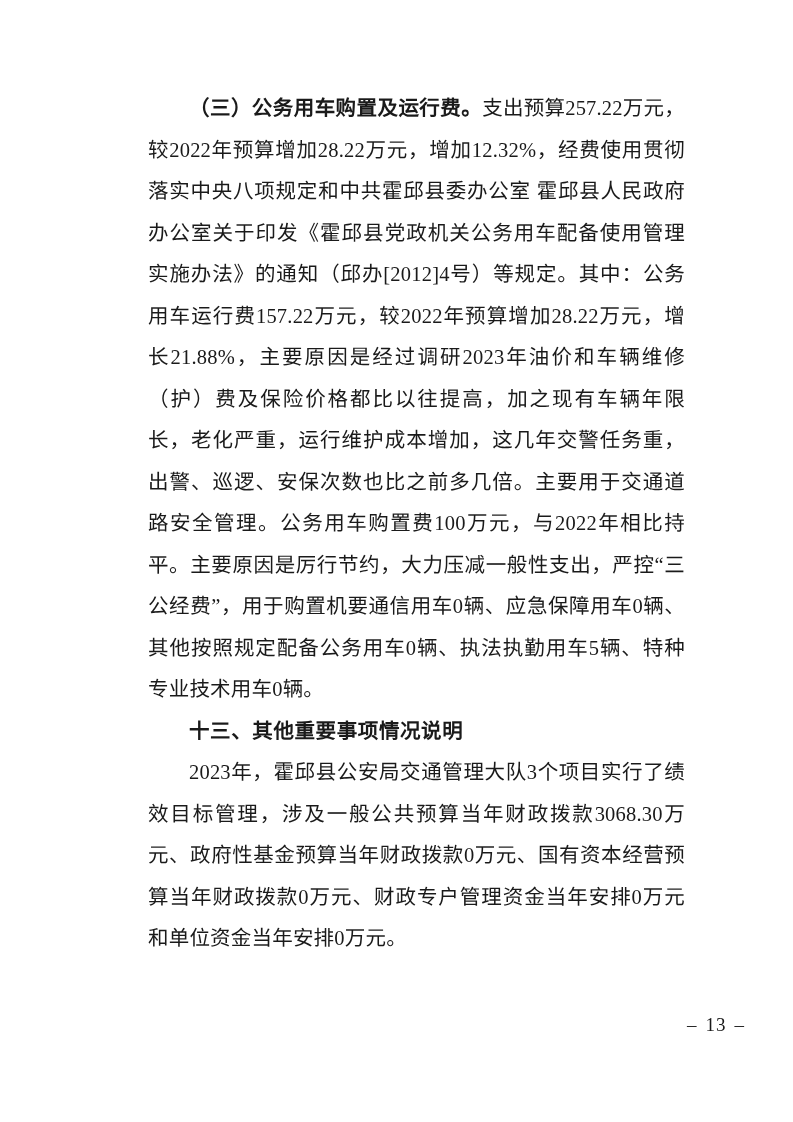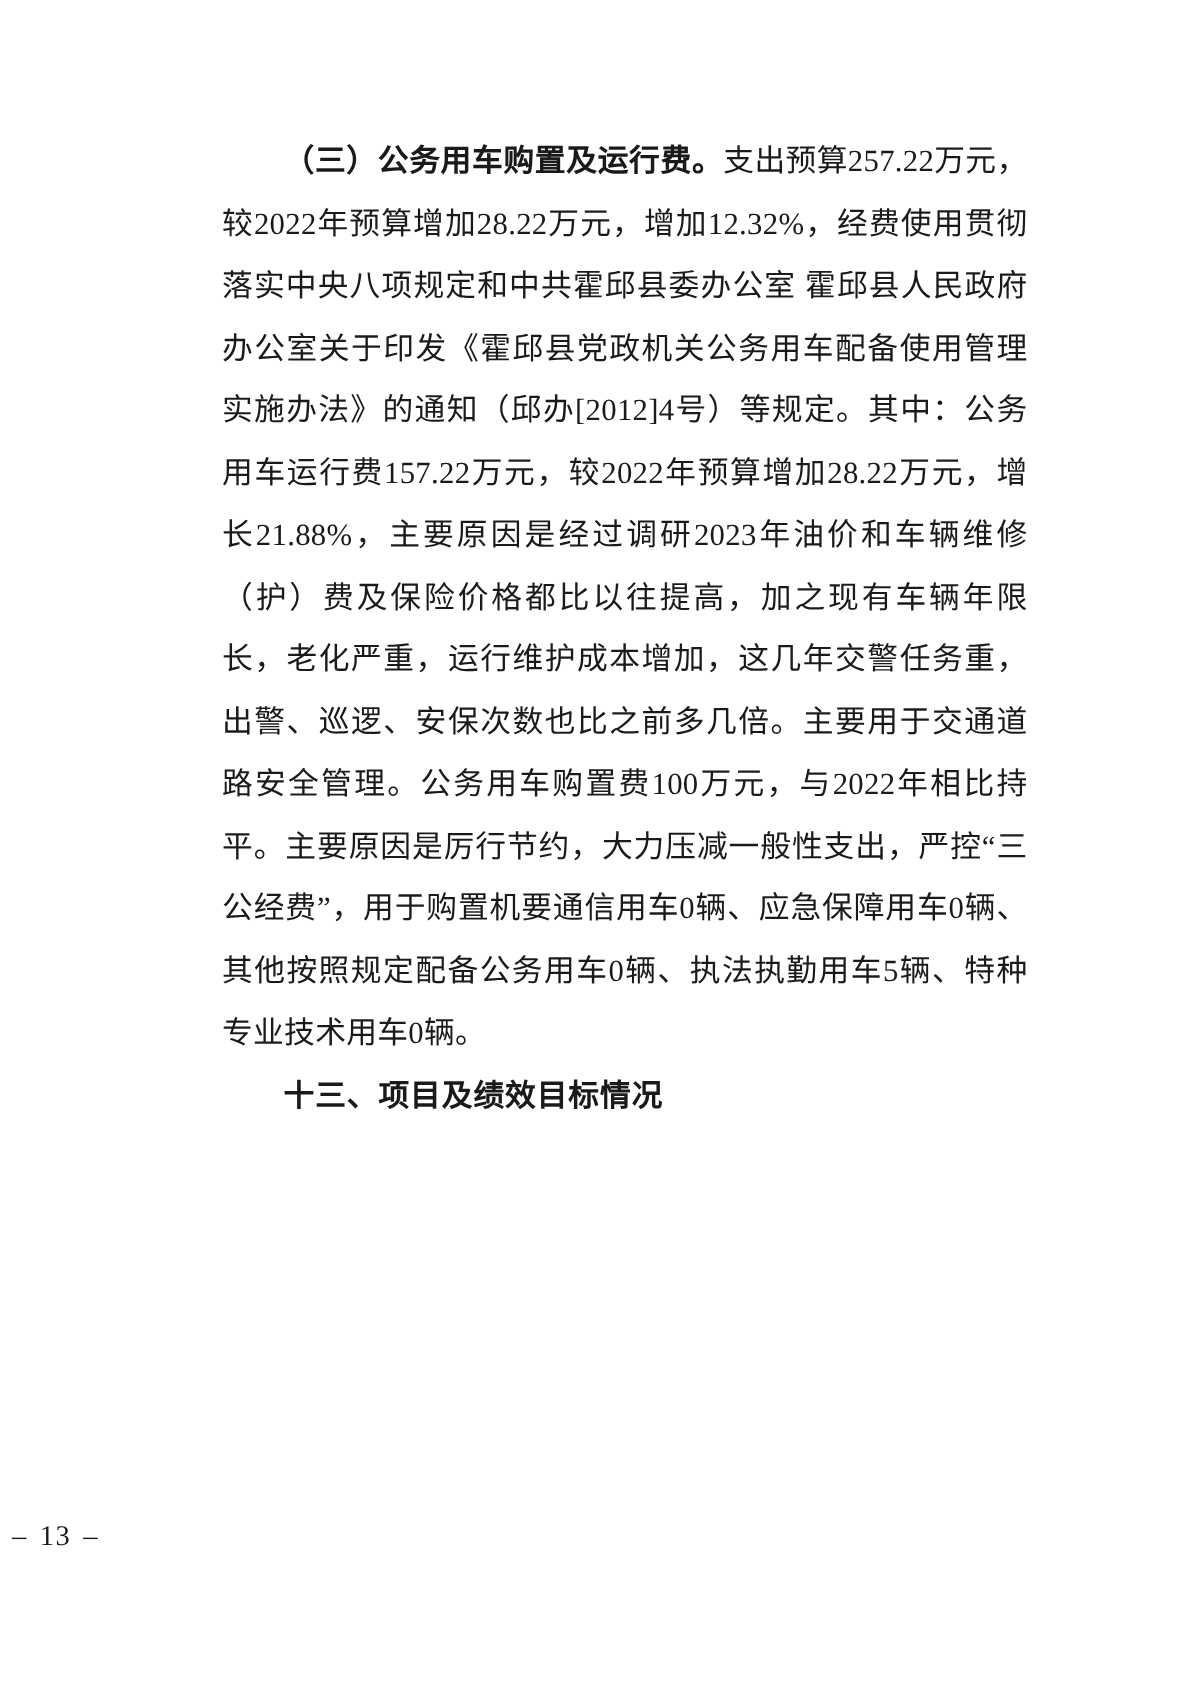--- a/index.html
+++ b/index.html
@@ -50,41 +50,44 @@
   }
   .lead-bold {
     font-weight: bold;
     letter-spacing: 0.4px;
   }
   .page-number {
     position: absolute;
     left: 0;
     right: 0;
     bottom: 86px;
-    text-align: left;
+    text-align: right;
     font-size: 19px;
     letter-spacing: 1px;
     padding-right: 40px;
   }
   .page-number .dash {
     padding: 0 8px;
   }
 </style>
 </head>
 <body>
 
 <div class="page">
   <div class="doc-body">
 
     <p class="para">
       <span class="lead-bold">（三）公务用车购置及运行费。</span><span>支出预算257.22万元，较2022年预算增加28.22万元，增加12.32%，经费使用贯彻落实中央八项规定和中共霍邱县委办公室 霍邱县人民政府办公室关于印发《霍邱县党政机关公务用车配备使用管理实施办法》的通知（邱办[2012]4号）等规定。其中：公务用车运行费157.22万元，较2022年预算增加28.22万元，增长21.88%，主要原因是经过调研2023年油价和车辆维修（护）费及保险价格都比以往提高，加之现有车辆年限长，老化严重，运行维护成本增加，这几年交警任务重，出警、巡逻、安保次数也比之前多几倍。主要用于交通道路安全管理。公务用车购置费100万元，与2022年相比持平。主要原因是厉行节约，大力压减一般性支出，严控“三公经费”，用于购置机要通信用车0辆、应急保障用车0辆、其他按照规定配备公务用车0辆、执法执勤用车5辆、特种专业技术用车0辆。</span>
     </p>
 
-    <p class="heading">十三、项目及绩效目标情况</p>
+    <p class="heading">十三、其他重要事项情况说明</p>
 
 
+    <p class="para">
+      <span>2023年，霍邱县公安局交通管理大队3个项目实行了绩效目标管理，涉及一般公共预算当年财政拨款3068.30万元、政府性基金预算当年财政拨款0万元、国有资本经营预算当年财政拨款0万元、财政专户管理资金当年安排0万元和单位资金当年安排0万元。</span>
+    </p>
 
   </div>
 
   <div class="page-number">
     <span class="dash">–</span><span>13</span><span class="dash">–</span>
   </div>
 </div>
 
 </body></html>

